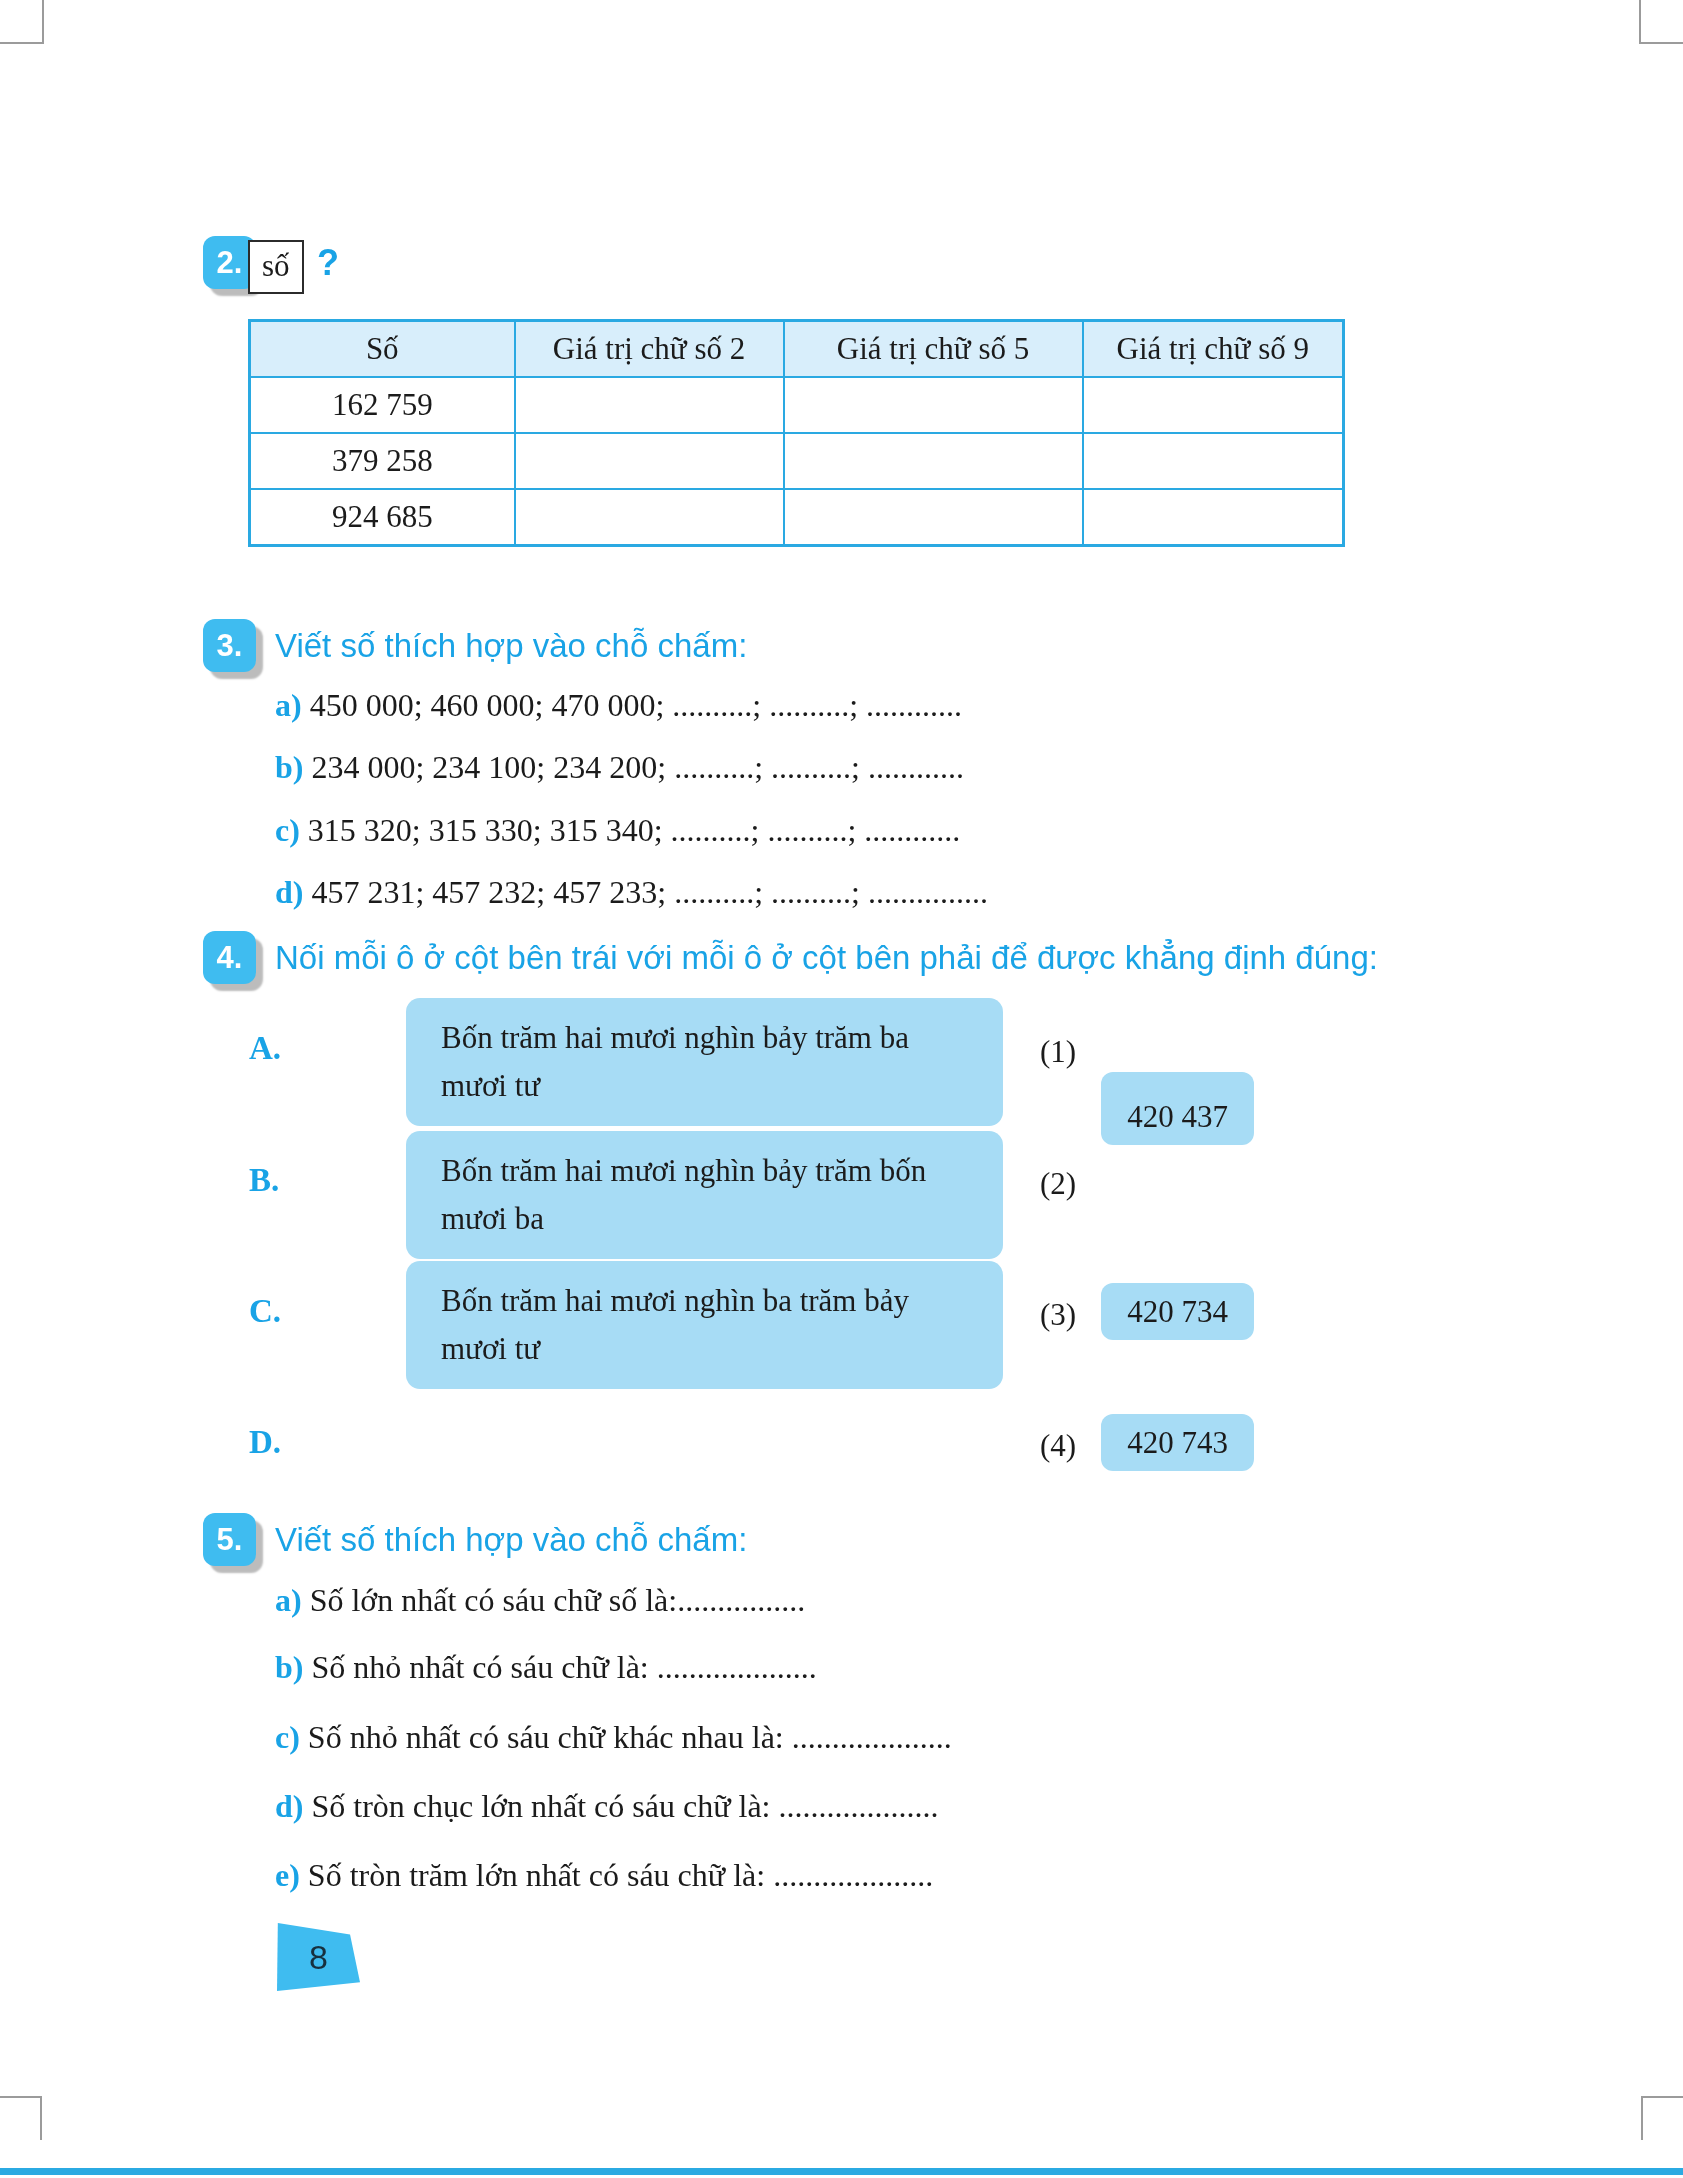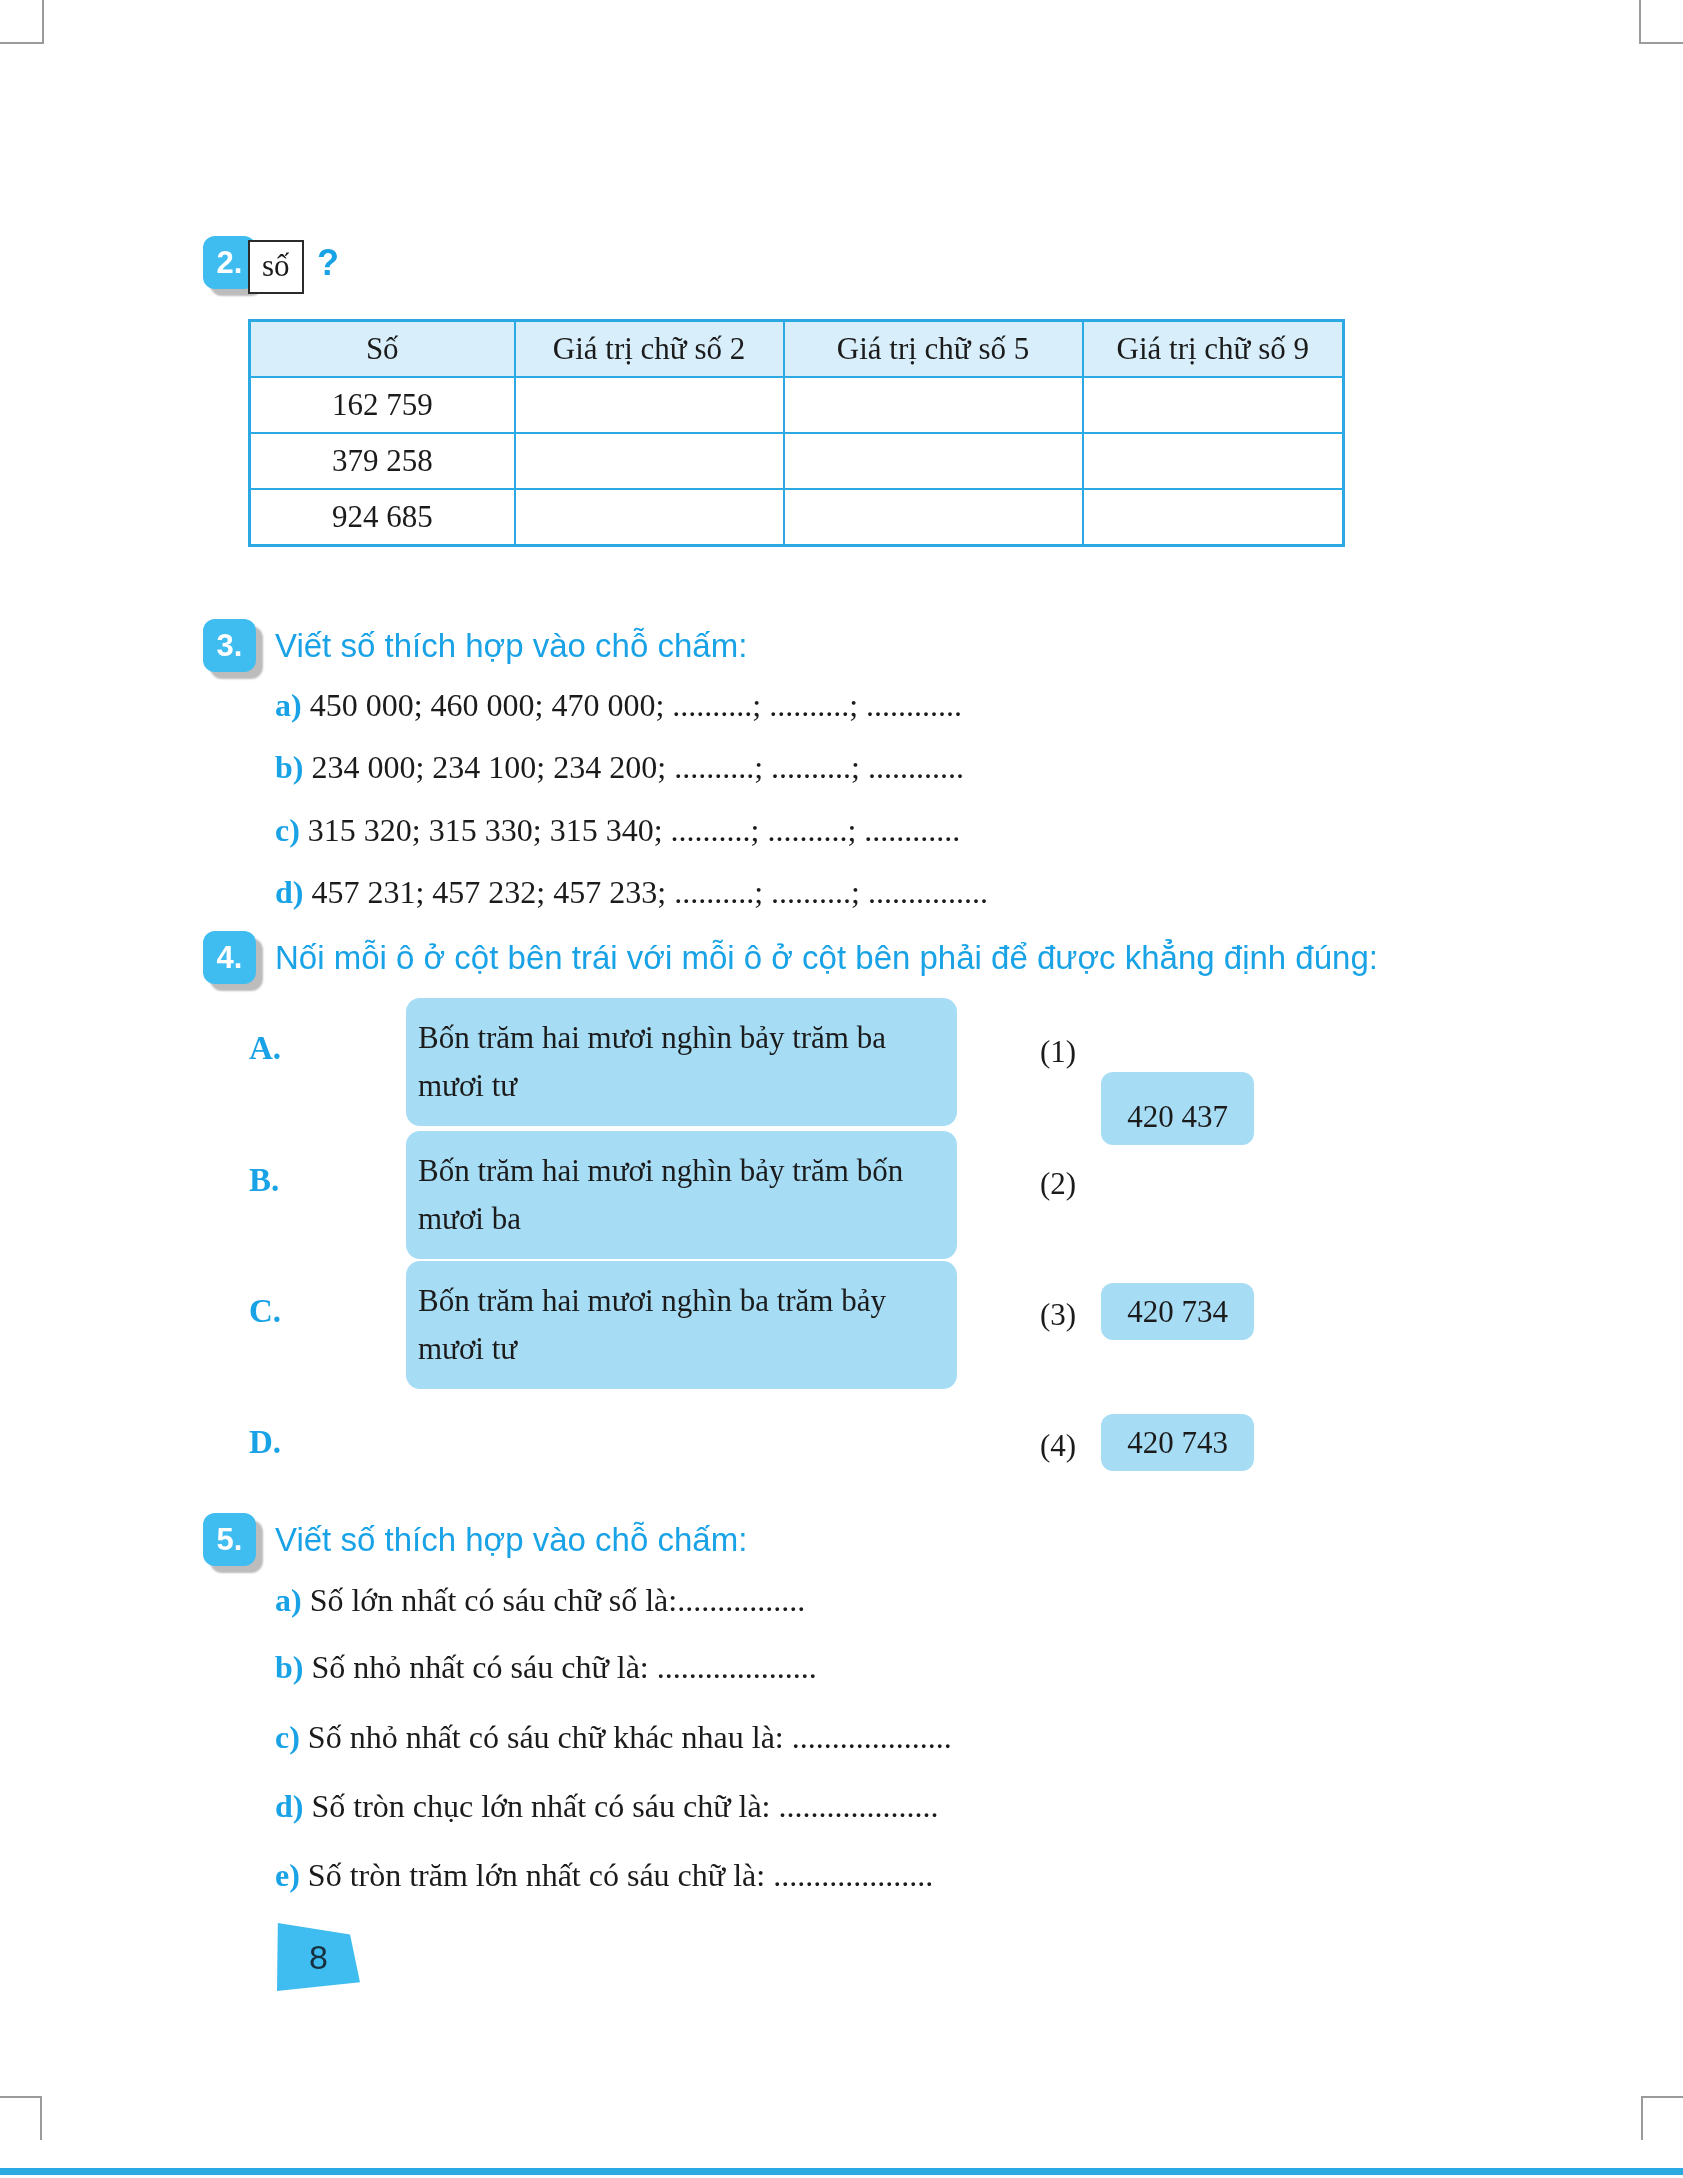--- a/index.html
+++ b/index.html
@@ -30,21 +30,21 @@
   table.vals th,table.vals td{border:2px solid #2aa9e2;font-weight:normal;font-size:31px;
              text-align:center;height:54px;padding:0;}
   table.vals th{background:#d8eefb;}
   table.vals{border:3px solid #2aa9e2;}
 
   .item{position:absolute;font-size:32px;white-space:nowrap;}
   .item .lbl{color:#19a3e6;font-weight:bold;margin-right:8px;}
 
   .match-letter{position:absolute;left:249px;color:#19a3e6;font-weight:bold;font-size:33px;}
   .match-box{position:absolute;left:406px;width:527px;background:#a7dcf5;border-radius:14px;
-             padding:16px 12px;font-size:31px;line-height:1.55;min-height:71px;}
+             padding:16px 35px;font-size:31px;line-height:1.55;min-height:71px;}
   .num-lbl{position:absolute;left:1040px;font-size:31px;}
   .ans-box{position:absolute;left:1101px;width:153px;height:57px;background:#a7dcf5;
            border-radius:12px;display:flex;align-items:center;justify-content:center;
            font-size:31px;}
 
   .page-tab{position:absolute;left:277px;top:1876px;width:83px;height:68px;background:#3fbcf0;
             clip-path:polygon(1% 0%,88% 17%,100% 87%,0% 100%);
             display:flex;align-items:center;justify-content:center;
             font-family:"Liberation Sans", sans-serif;font-size:34px;color:#17303f;}
 </style>

